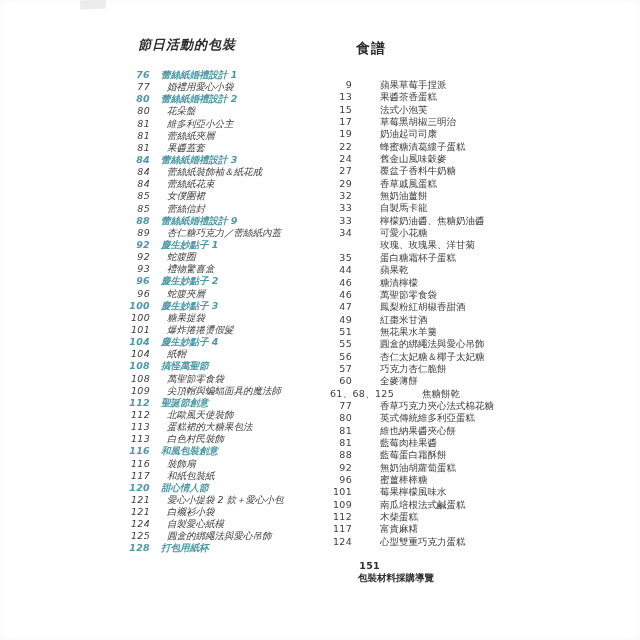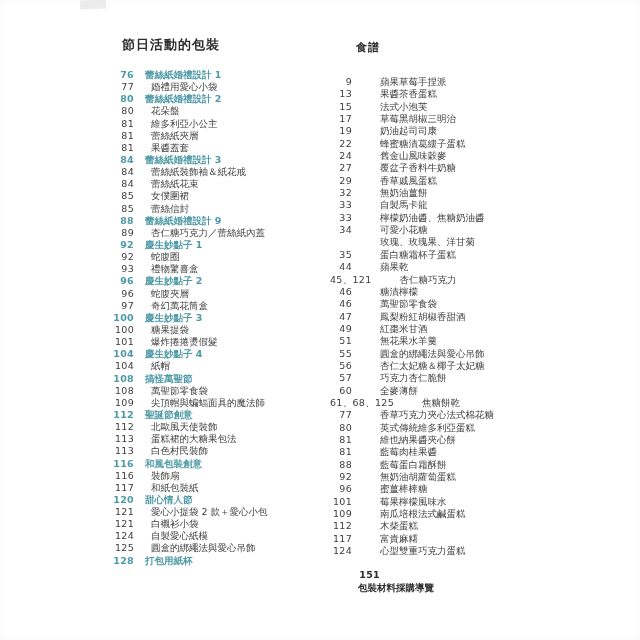--- a/index.html
+++ b/index.html
@@ -12,27 +12,27 @@
   .page{
     position:absolute;inset:0;background:#ffffff;
     box-shadow:inset 0 0 8px rgba(0,0,0,0.035);
   }
   .scan-artifact{
     position:absolute;left:80px;top:0px;width:26px;height:9px;
     background:#dcdcdc;opacity:.55;transform:rotate(-2deg);
     border-radius:1px;
   }
   .col{position:absolute;}
-  .col-left{left:112px;top:36px;width:230px;}
+  .col-left{left:128px;top:36px;width:230px;font-style:italic;}
   .col-right{left:330px;top:40px;width:270px;}
   .section-title{
     margin:0;font-weight:bold;color:#2d2d2d;letter-spacing:1px;
   }
   .title-left{font-size:13px;margin-left:10px;margin-bottom:0;}
-  .title-right{font-size:11px;margin-left:26px;}
+  .title-right{font-size:14px;margin-left:26px;}
   .entries{margin-top:15px;}
   .entries-right{margin-top:21px;}
   .row{
     display:flex;align-items:baseline;
     font-size:9.5px;line-height:12.15px;height:12.15px;
     white-space:nowrap;
   }
   .entries-right .row{line-height:12.35px;height:12.35px;}
   .row .num{
     min-width:22px;text-align:right;flex-shrink:0;
@@ -143,24 +143,20 @@
         <div class="row heading">
           <span class="num">96</span>
           <span class="label">慶生妙點子 2</span>
         </div>
 
         <div class="row item">
           <span class="num">96</span>
           <span class="label">蛇腹夾層</span>
         </div>
 
-        <div class="row item">
-          <span class="num">97</span>
-          <span class="label">奇幻萬花筒盒</span>
-        </div>
 
         <div class="row heading">
           <span class="num">100</span>
           <span class="label">慶生妙點子 3</span>
         </div>
 
         <div class="row item">
           <span class="num">100</span>
           <span class="label">糖果提袋</span>
         </div>
@@ -339,24 +335,20 @@
         <div class="row item">
           <span class="num">35</span>
           <span class="label">蛋白糖霜杯子蛋糕</span>
         </div>
 
         <div class="row item">
           <span class="num">44</span>
           <span class="label">蘋果乾</span>
         </div>
 
-        <div class="row item">
-          <span class="num">45、121</span>
-          <span class="label">杏仁糖巧克力</span>
-        </div>
 
         <div class="row item">
           <span class="num">46</span>
           <span class="label">糖漬檸檬</span>
         </div>
 
         <div class="row item">
           <span class="num">46</span>
           <span class="label">萬聖節零食袋</span>
         </div>

